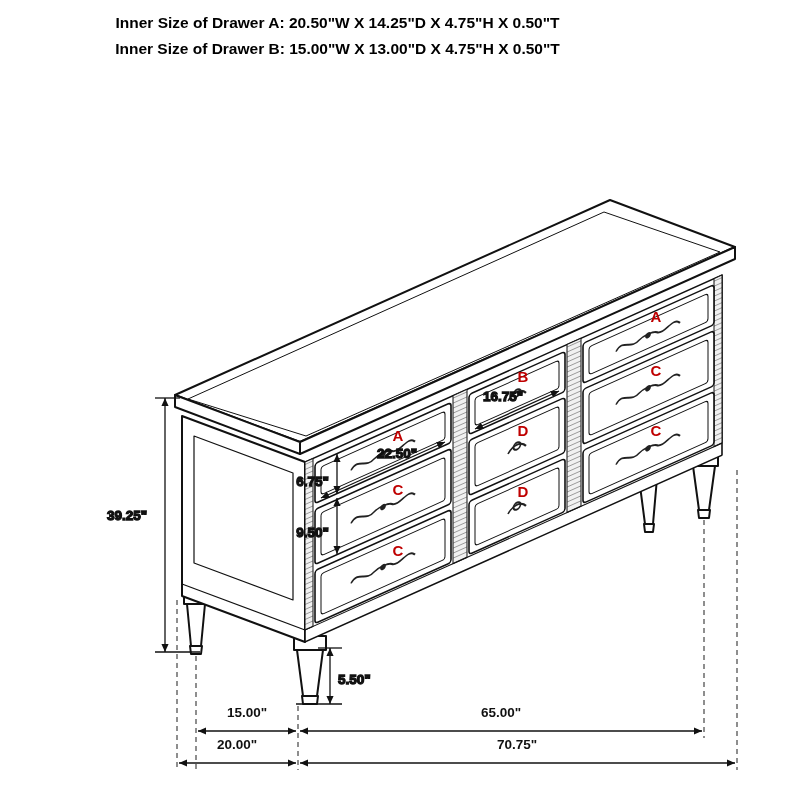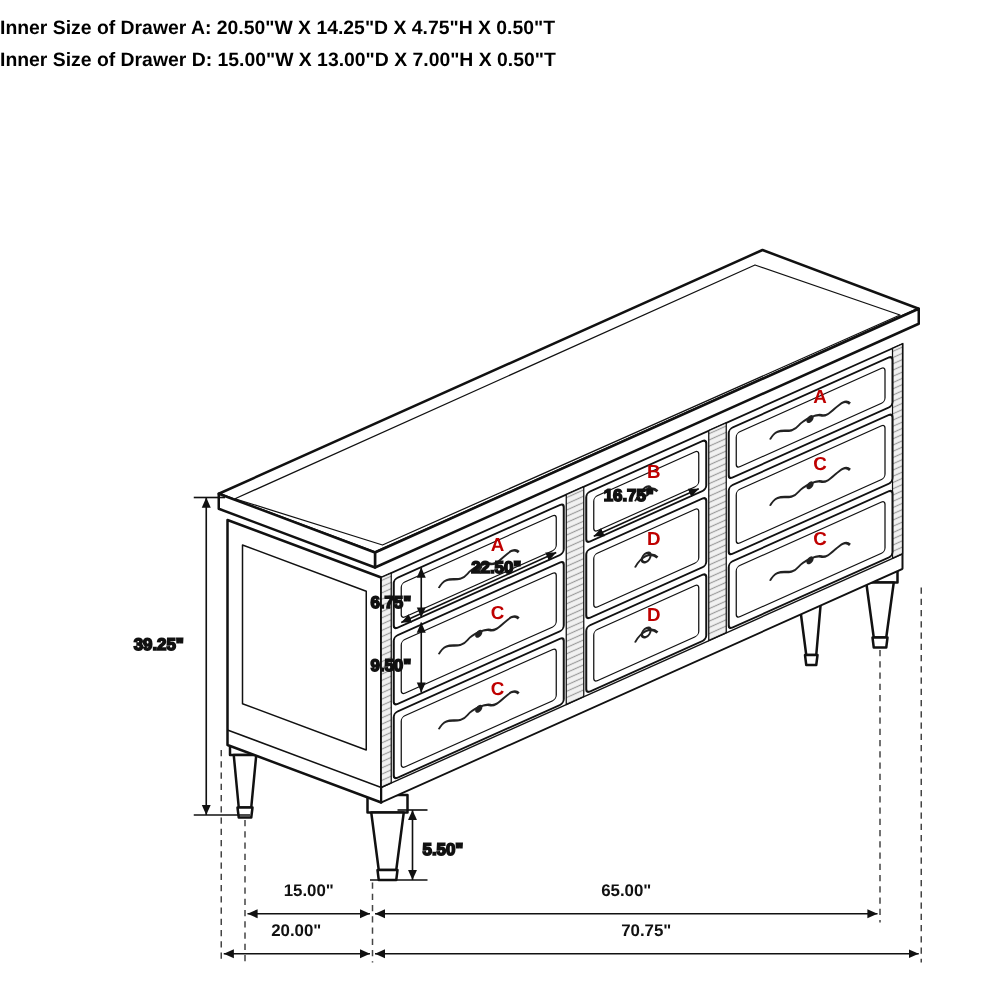--- a/index.html
+++ b/index.html
@@ -1,29 +1,29 @@
 <!DOCTYPE html>
 <html><head>
 <meta charset="utf-8">
 <style>
   html,body{margin:0;padding:0;}
   body{width:800px;height:800px;background:#ffffff;position:relative;overflow:hidden;
        font-family:"Liberation Sans",sans-serif;}
-  .title-block{position:absolute;top:10px;left:0;width:675px;z-index:2;}
+  .title-block{position:absolute;top:10px;left:0;width:675px;text-align:center;z-index:2;}
   .title-line{font-size:15.5px;font-weight:bold;color:#000;line-height:26px;white-space:nowrap;}
   svg{position:absolute;top:0;left:0;}
   .dim-text{font-size:13.5px;font-weight:bold;fill:#111;}
   .red-letter{font-size:15px;font-weight:bold;fill:#bf0000;}
 </style>
 </head>
 <body>
 
 <div class="title-block">
   <div class="title-line">Inner Size of Drawer A: 20.50"W X 14.25"D X 4.75"H X 0.50"T</div>
-  <div class="title-line">Inner Size of Drawer D: 15.00"W X 13.00"D X 7.00"H X 0.50"T</div>
+  <div class="title-line">Inner Size of Drawer B: 15.00"W X 13.00"D X 4.75"H X 0.50"T</div>
 </div>
 
 <svg width="800" height="800" viewBox="0 0 800 800">
   <defs>
     <marker id="ah" viewBox="0 0 10 10" refX="9" refY="5" markerWidth="9" markerHeight="9" orient="auto-start-reverse" markerUnits="userSpaceOnUse">
       <path d="M0,1 L9,5 L0,9 Z" fill="#111"></path>
     </marker>
     <pattern id="flute" width="5" height="5" patternUnits="userSpaceOnUse">
       <rect width="5" height="5" fill="#f1f1f1"></rect>
       <path d="M0,2.5 H5" stroke="#9a9a9a" stroke-width="1"></path>

